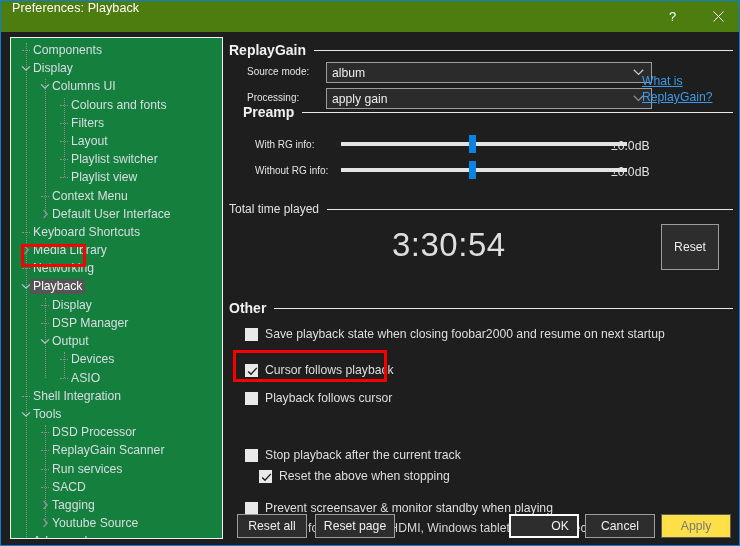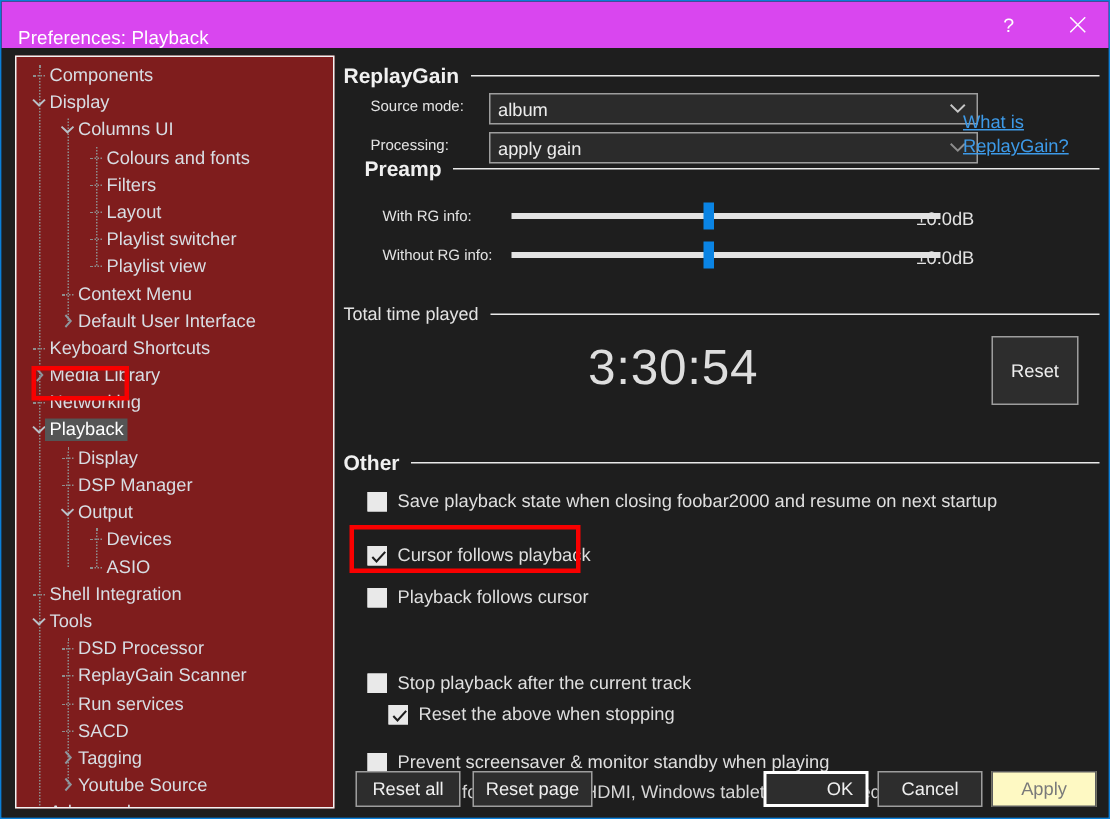--- a/index.html
+++ b/index.html
@@ -15,22 +15,22 @@
     position: relative;
     width: 740px; height: 546px;
     background: #1e1e1e;
     border: 1px solid #0a7fd8;
     overflow: hidden;
   }
   
   #titlebar {
     position: absolute; left: 0; top: 0;
     width: 740px; height: 31px;
-    background: #d946ef;
-    display: flex; align-items: flex-end;
+    background: #4d7c0f;
+    display: flex; align-items: flex-start;
   }
   #title-text {
     color: #ffffff;
     font-size: 12.5px;
     margin-left: 11px;
     letter-spacing: .1px;
     white-space: nowrap;
   }
   #titlebar-buttons {
     margin-left: auto; display: flex; height: 31px;
@@ -48,21 +48,21 @@
     position: absolute; left: 0; top: 31px;
     width: 738px; height: 513px;
     background: #1e1e1e;
   }
 
   
   #tree-panel {
     position: absolute;
     left: 9px; top: 5px;
     width: 213px; height: 502px;
-    background: #7f1d1d;
+    background: #15803d;
     border: 1px solid #f2f2f2;
     overflow: hidden;
     padding-left: 40px;
   }
   .tree-row {
     position: relative;
     height: 18.2px;
     display: flex; align-items: center;
     color: #d8dde3;
     font-size: 12.2px;
@@ -203,21 +203,21 @@
     cursor: pointer;
     user-select: none;
   }
   .btn.default {
     border: 2px solid #ffffff;
     padding-left: 32px;
   }
   .btn.disabled {
     color: #7a7a7a;
     border-color: #5c5c5c;
-    background: #fef9c3;
+    background: #fde047;
   }
 
   .checkrow {
     position: absolute;
     display: flex; align-items: center;
     white-space: nowrap;
   }
   .cbox {
     width: 13px; height: 13px;
     background: #e9e9e9;

